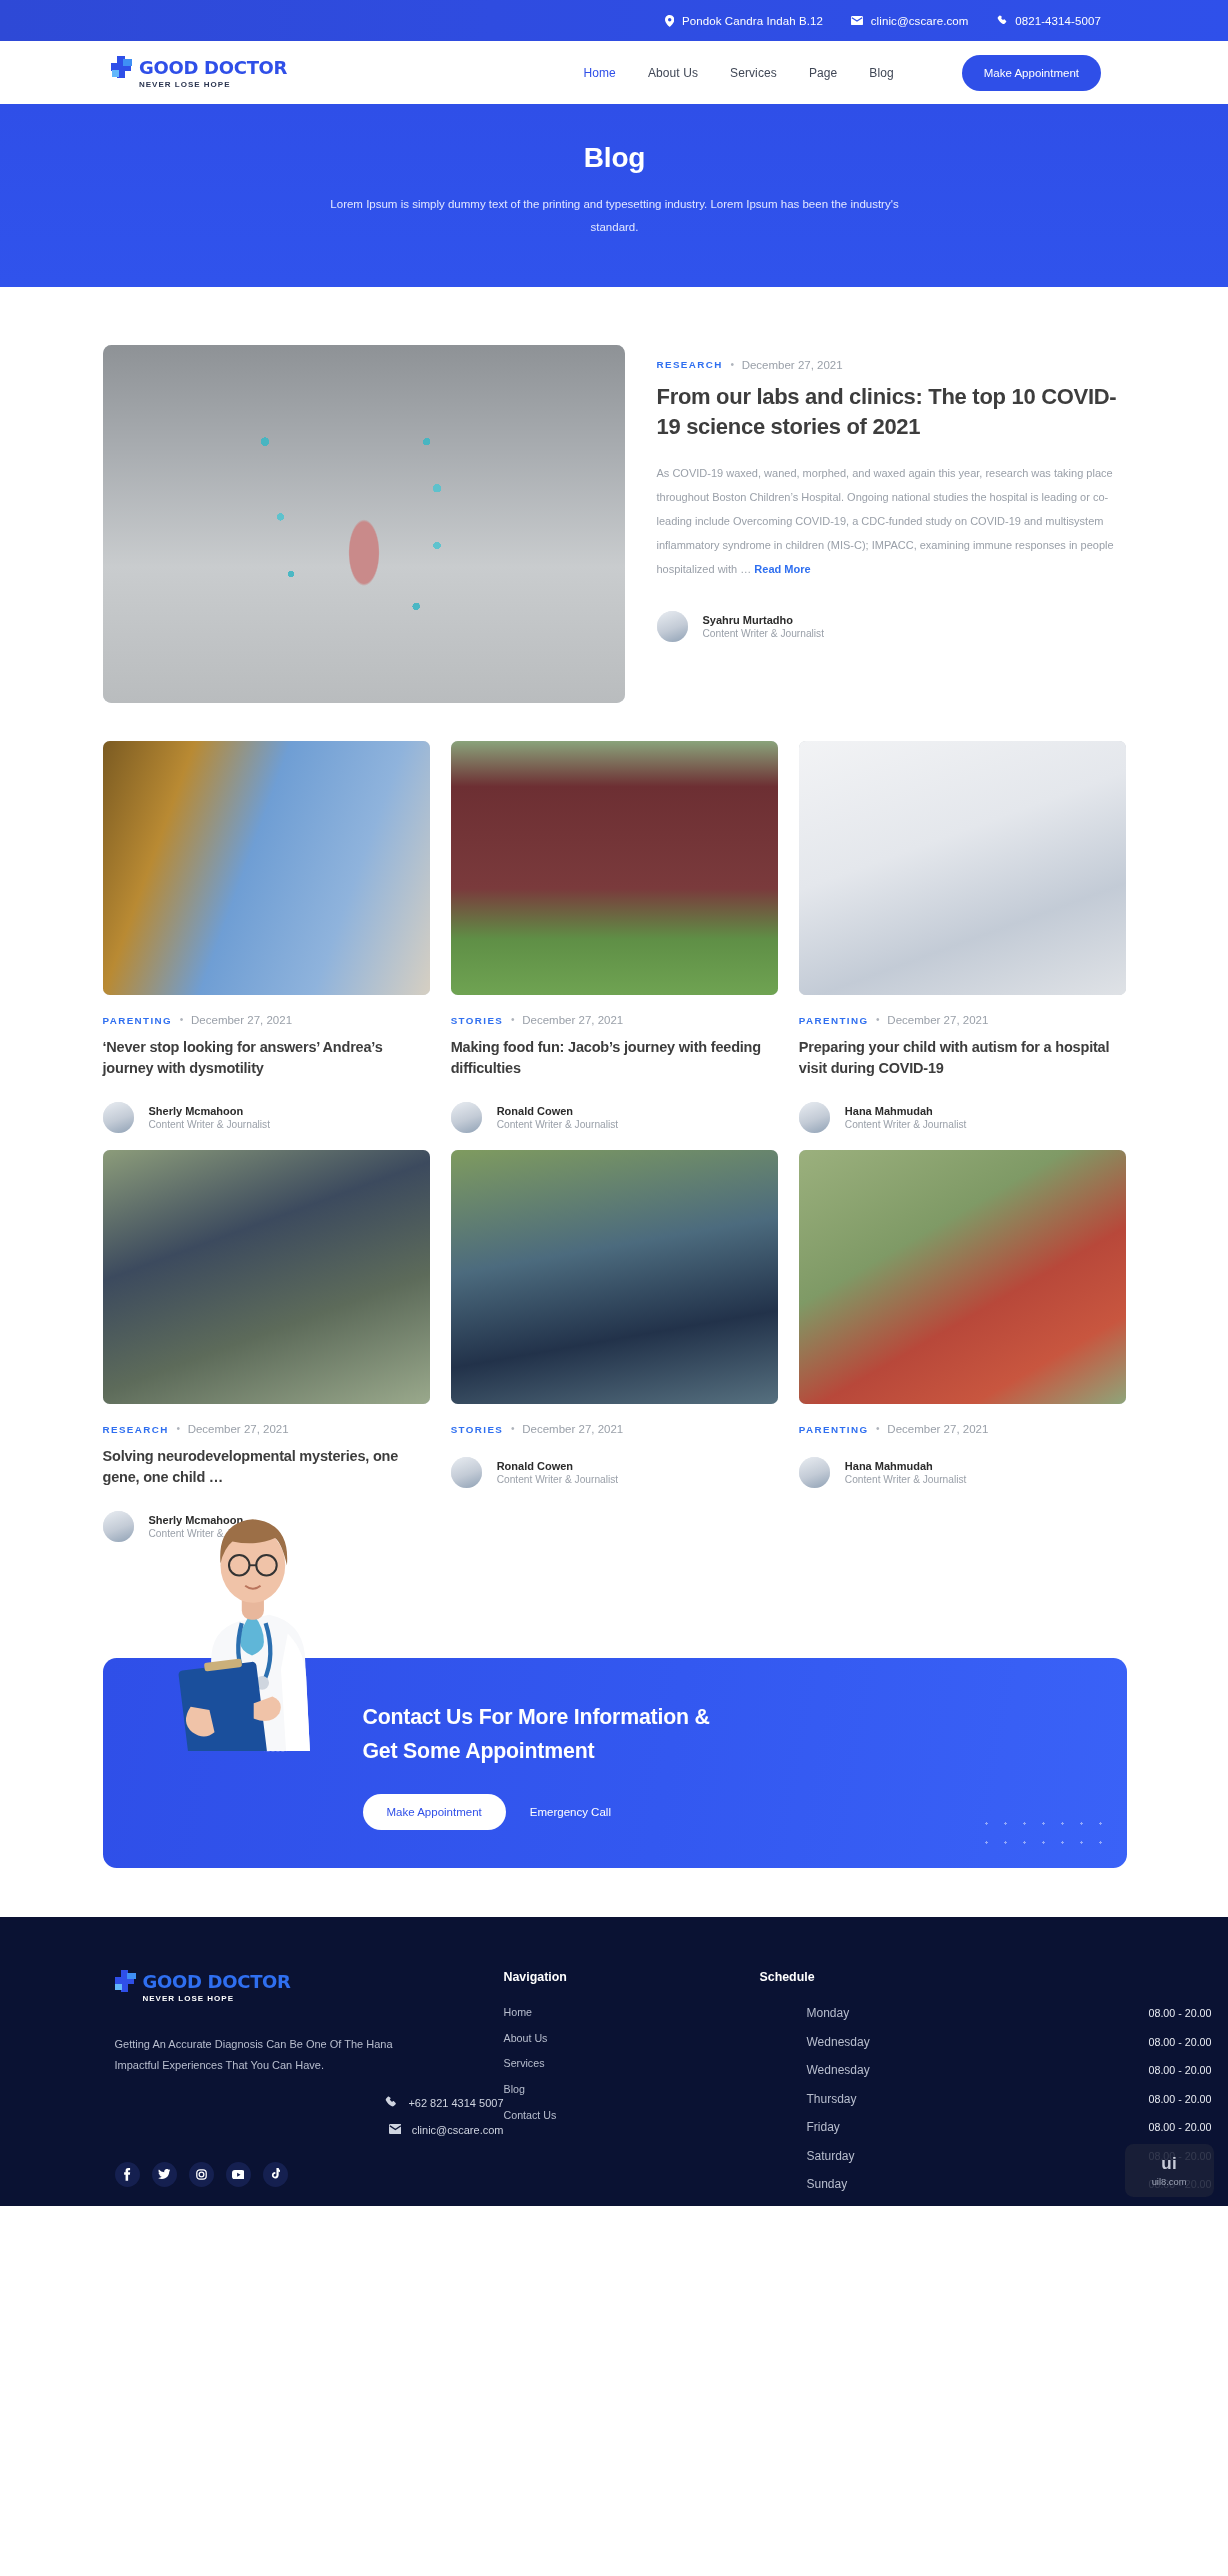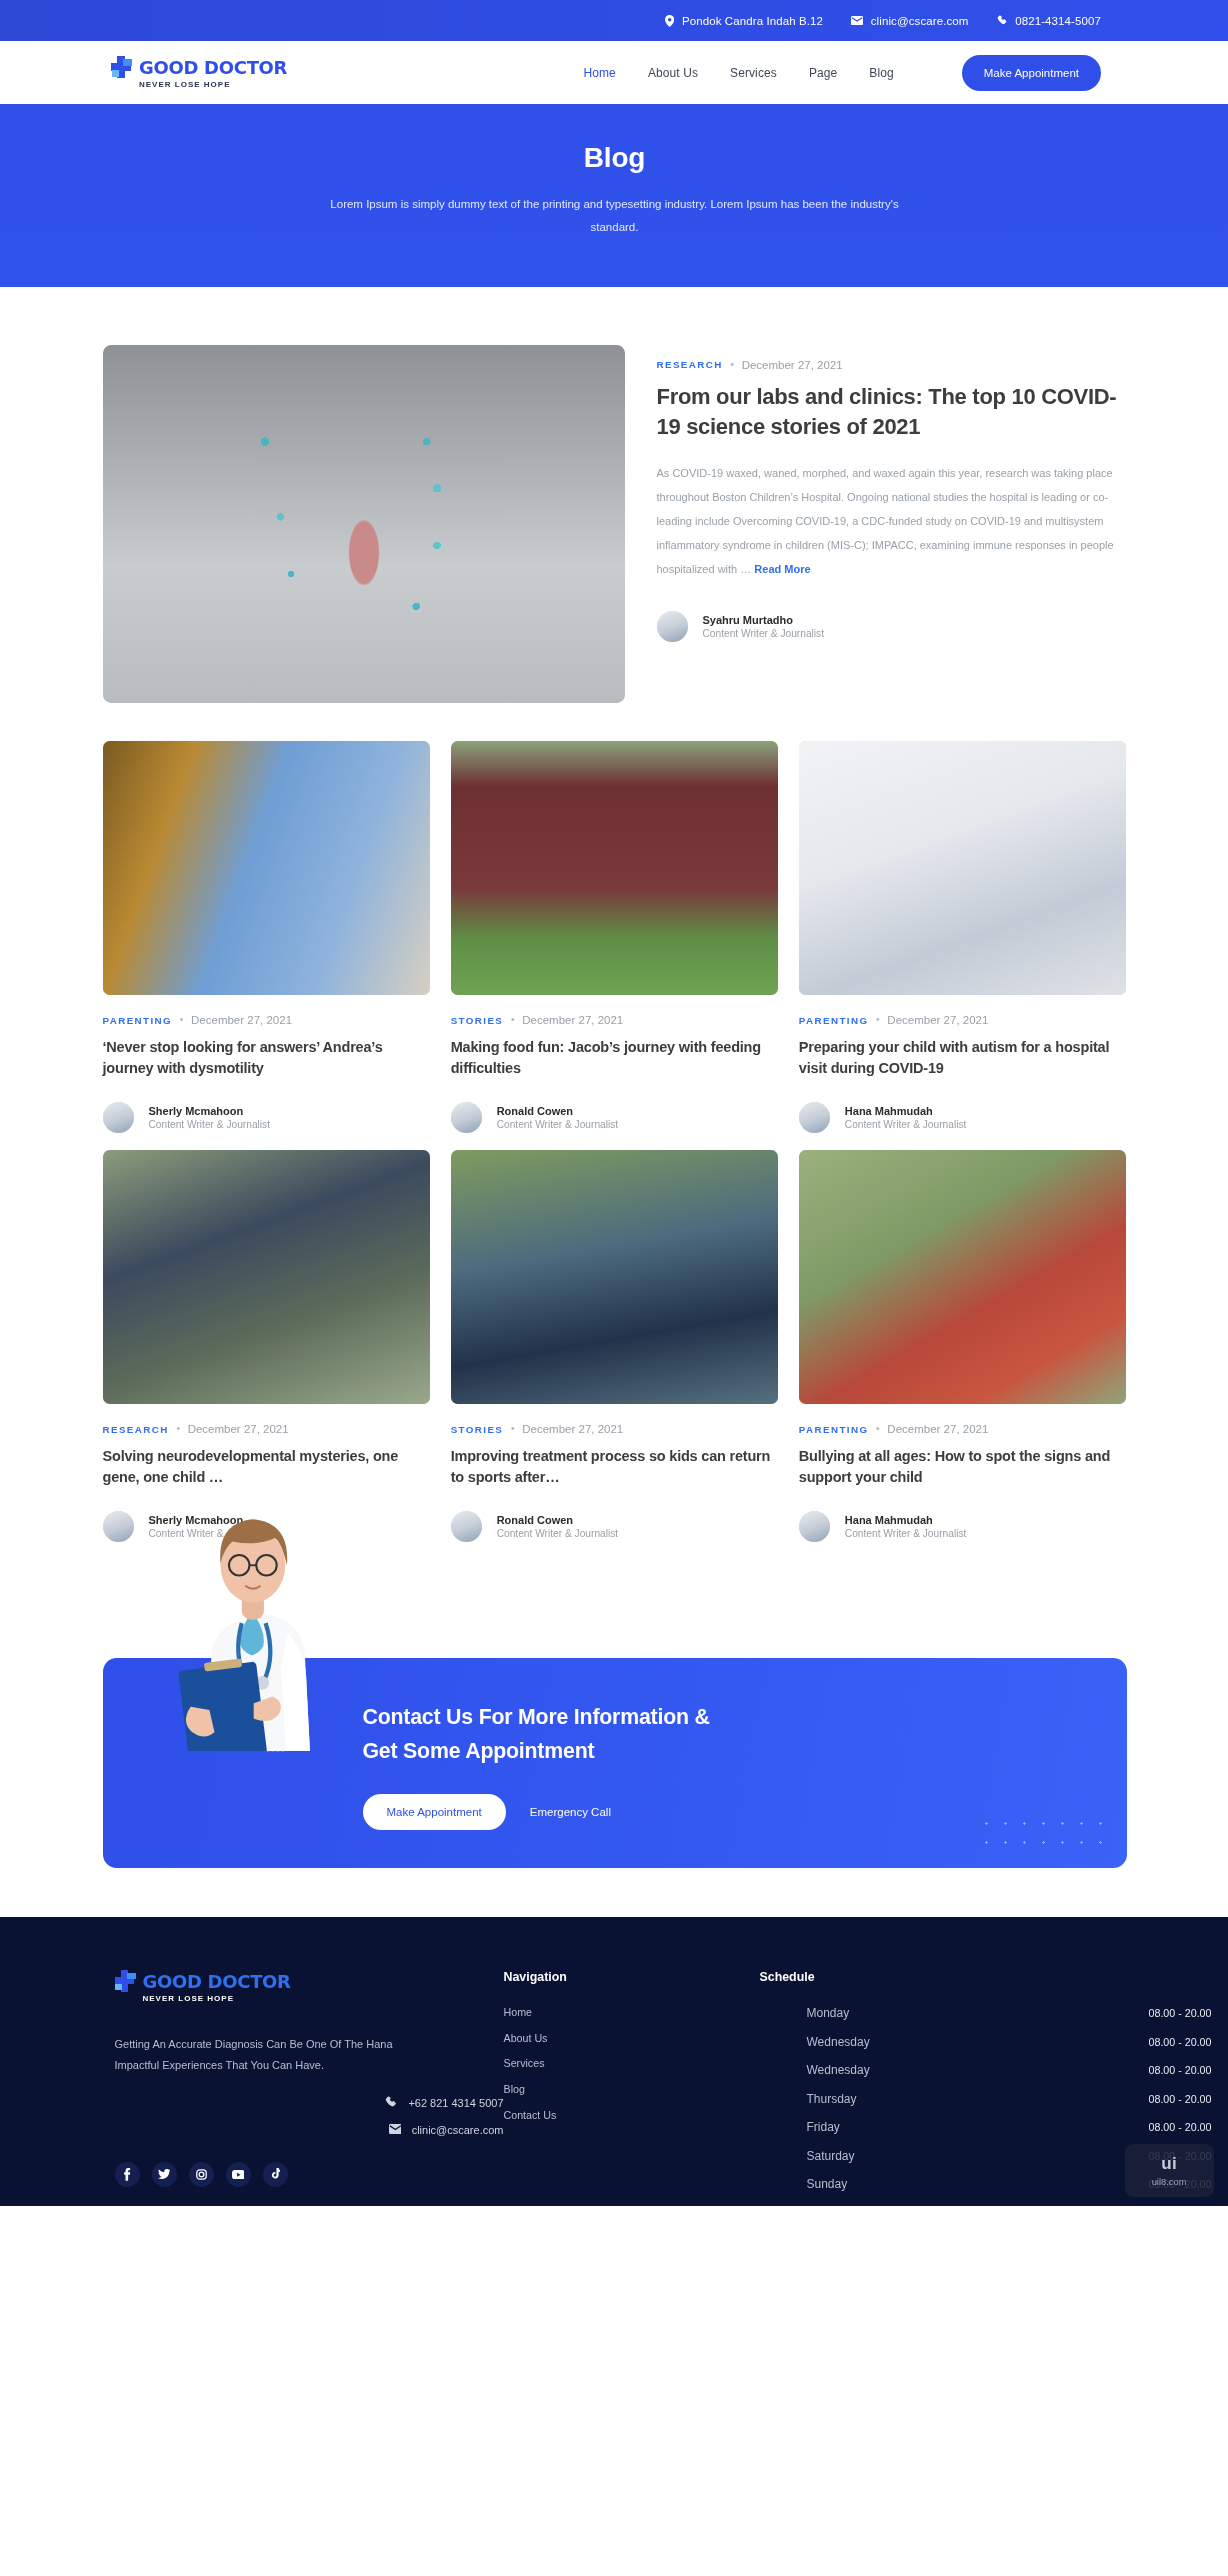--- a/index.html
+++ b/index.html
@@ -424,42 +424,40 @@
 
       <div class="card">
         <div class="card-img">
             <div class="ph ph-5"></div>
           </div>
         <div class="meta">
           <span class="cat">STORIES</span>
           <span class="dot">•</span>
           <span class="date">December 27, 2021</span>
         </div>
-        <div class="card-title">Improving treatment process so kids can return to sports after…</div>
         <div class="author">
           <span class="avatar">
               <span class="ph ph-av"></span>
             </span>
           <span>
             <div class="author-name">Ronald Cowen</div>
             <div class="author-role">Content Writer &amp; Journalist</div>
           </span>
         </div>
       </div>
 
       <div class="card">
         <div class="card-img">
             <div class="ph ph-6"></div>
           </div>
         <div class="meta">
           <span class="cat">PARENTING</span>
           <span class="dot">•</span>
           <span class="date">December 27, 2021</span>
         </div>
-        <div class="card-title">Bullying at all ages: How to spot the signs and support your child</div>
         <div class="author">
           <span class="avatar">
               <span class="ph ph-av"></span>
             </span>
           <span>
             <div class="author-name">Hana Mahmudah</div>
             <div class="author-role">Content Writer &amp; Journalist</div>
           </span>
         </div>
       </div>

